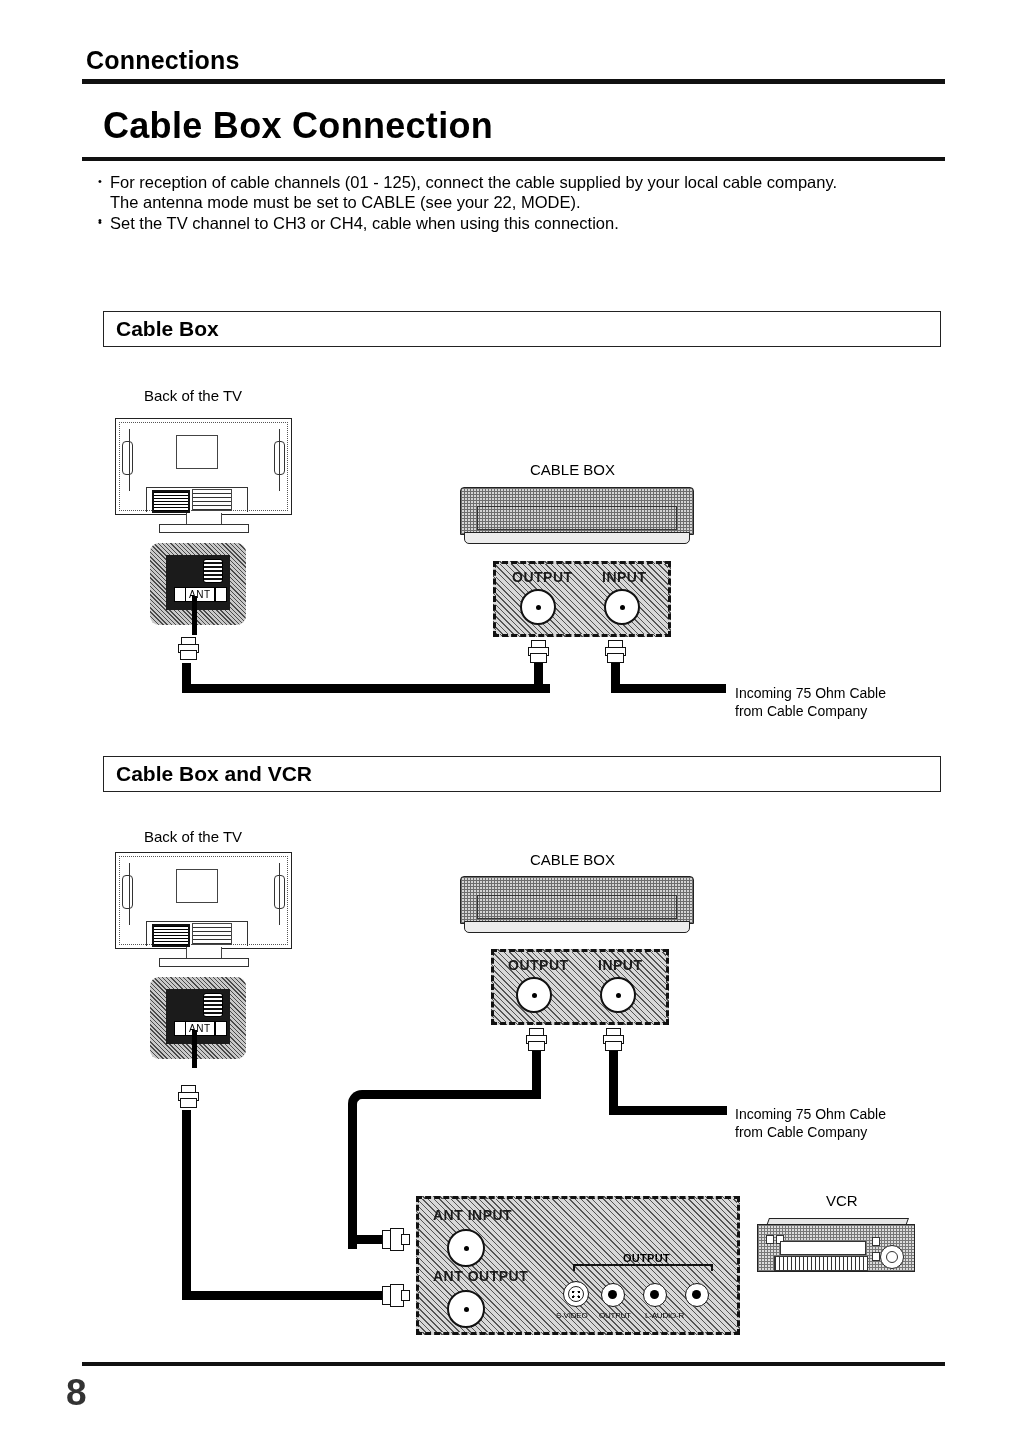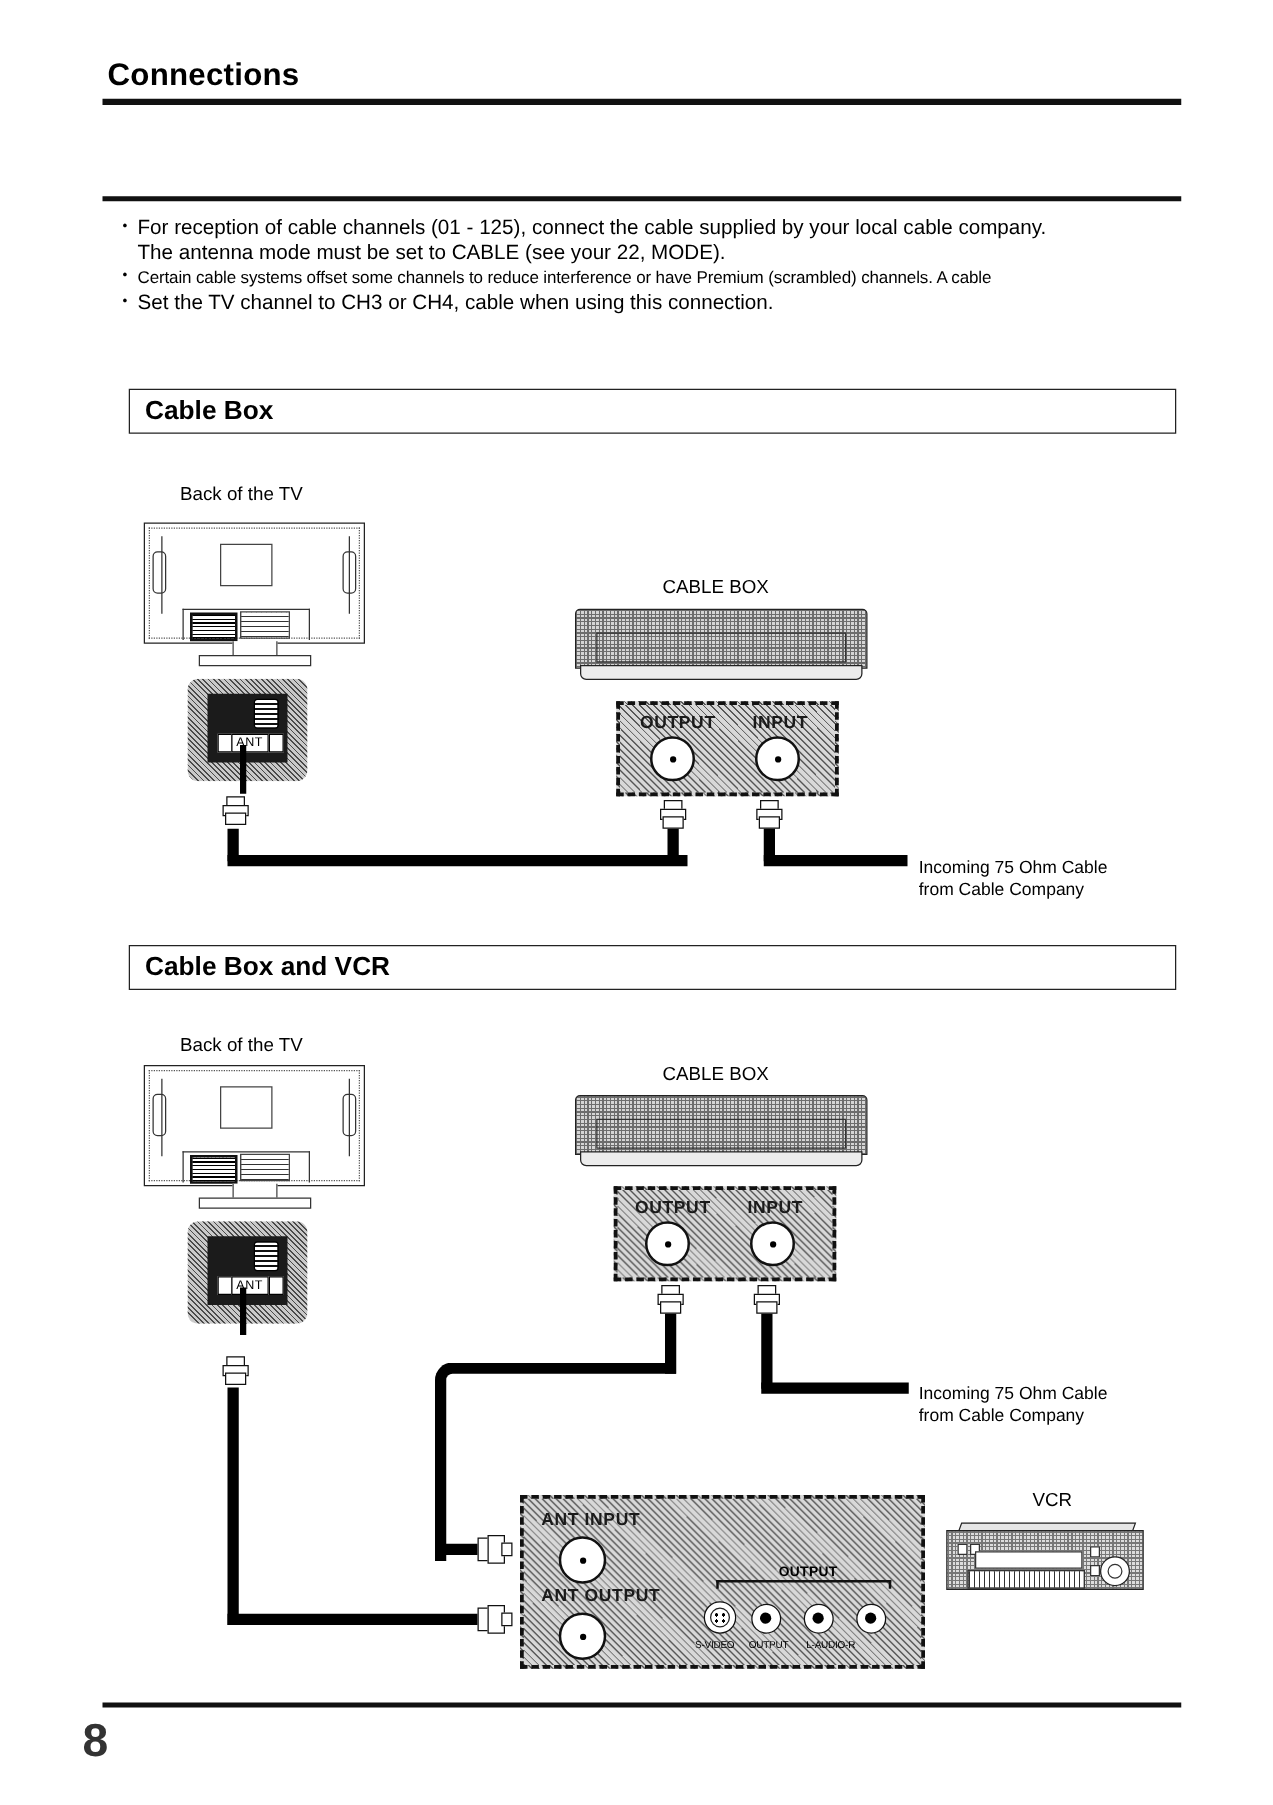--- a/index.html
+++ b/index.html
@@ -131,29 +131,29 @@
   .foot-rule{left:82px;top:1362px;width:863px;height:4px;}
   .pageno{position:absolute;left:66px;top:1372px;font-size:37px;font-weight:bold;color:#333;}
 </style>
 </head>
 <body>
 
 <div class="page">
 
   <div class="hdr-title">Connections</div>
   <div class="rule hdr-rule"></div>
+  <div class="h1">Cable Box Connection</div>
   <div class="rule h1-rule"></div>
 
   <div class="bullets">
     <div class="bl big">
       <span>For reception of cable channels (01 - 125), connect the cable supplied by your local cable company.</span>
       <span class="l2">The antenna mode must be set to CABLE (see your 22, MODE).</span>
     </div>
     <div class="bl small">
-      <span>Certain cable systems offset some channels to reduce interference or have Premium (scrambled) channels. A cable</span>
     </div>
     <div class="bl big">
       <span>Set the TV channel to CH3 or CH4, cable when using this connection.</span>
     </div>
   </div>
 
   <div class="sec-box" id="sec1">
     <div class="lab">Cable Box</div>
   </div>
 

